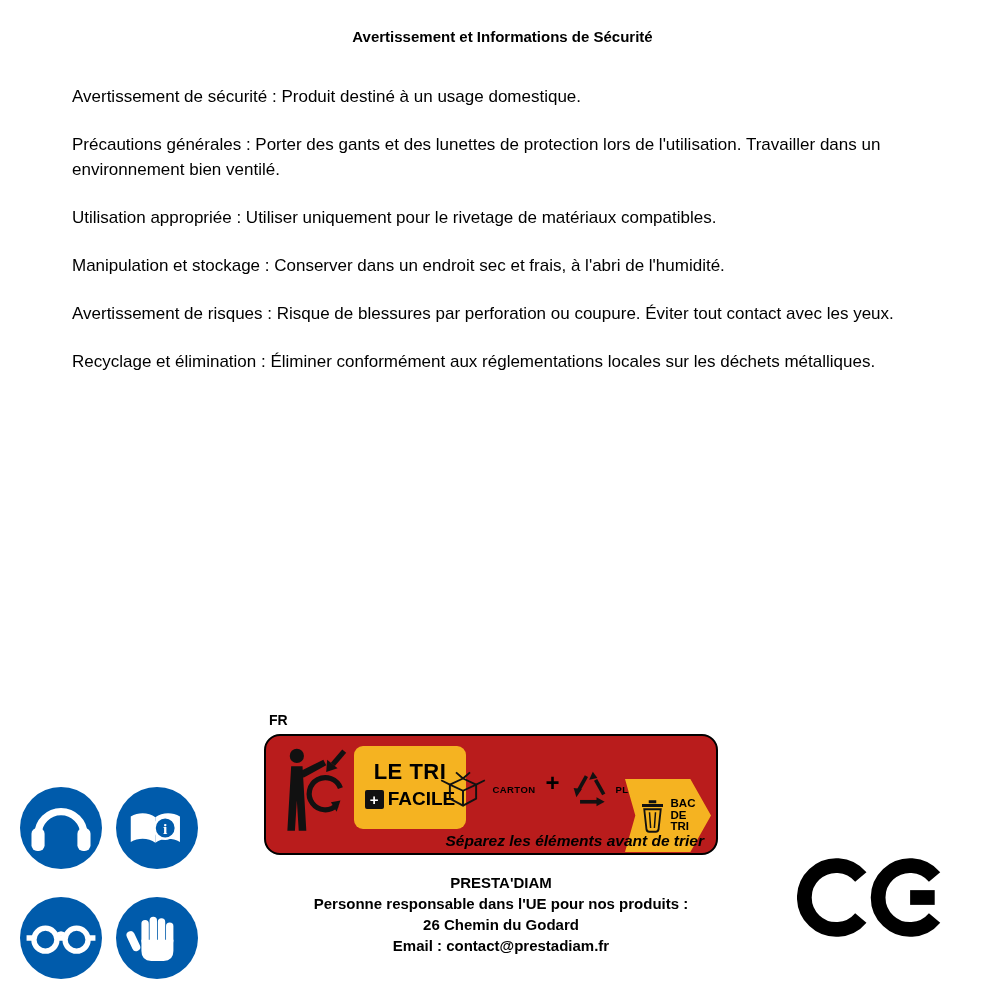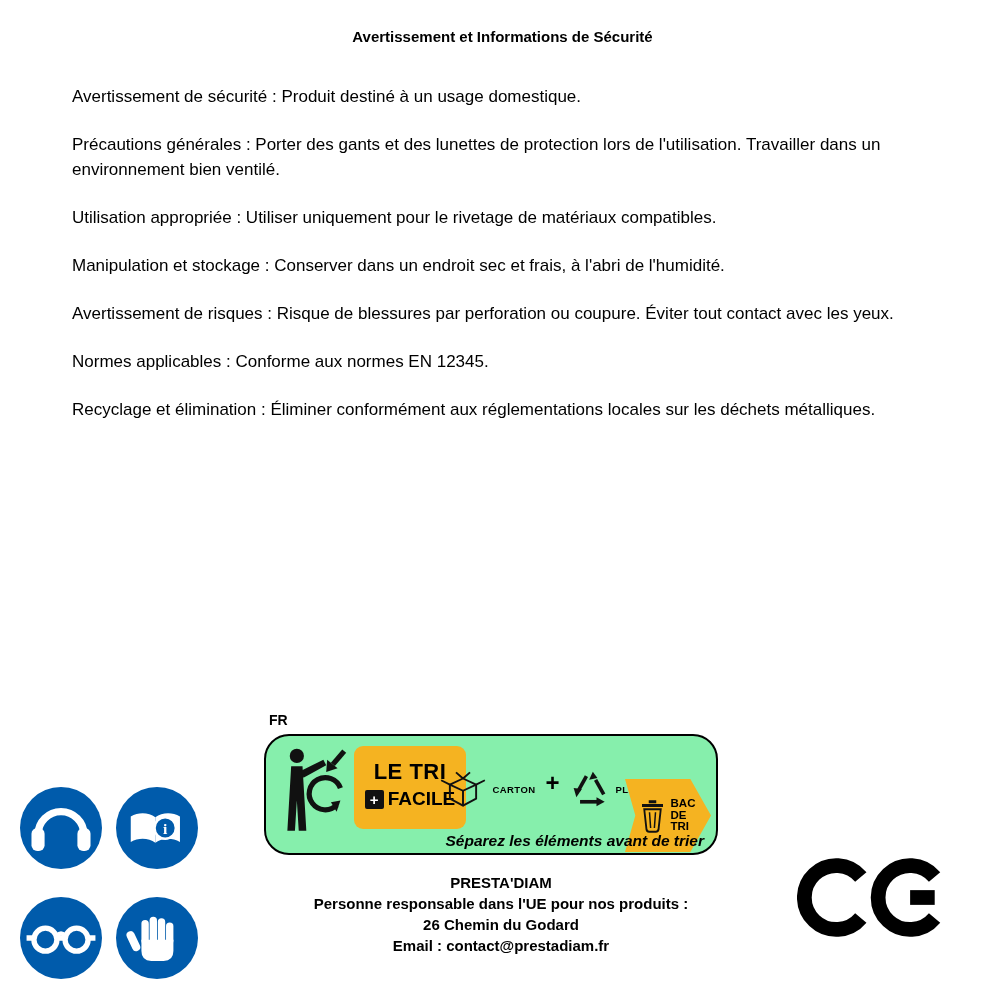--- a/index.html
+++ b/index.html
@@ -11,21 +11,21 @@
   .body-text p{margin:0 0 23px 0;}
 
   
   .pictos{position:absolute;left:20px;top:787px;display:grid;grid-template-columns:82px 82px;gap:28px 14px;}
   .picto{width:82px;height:82px;}
   .picto svg{width:100%;height:100%;display:block;}
 
   
   .fr-label{position:absolute;left:269px;top:712px;font-weight:bold;font-size:14px;}
   .tri-banner{position:absolute;left:264px;top:734px;width:454px;height:121px;border:2px solid #000;
-              border-radius:25px;background:#86efac;box-sizing:border-box;}
+              border-radius:16px;background:#b91c1c;box-sizing:border-box;}
   .triman{position:absolute;left:10px;top:8px;width:72px;height:92px;}
   .triman svg{width:100%;height:100%;}
   .yellow-box{position:absolute;left:88px;top:10px;width:112px;height:83px;background:var(--tri-yellow,#F5B321);
               border-radius:9px;padding-top:13px;box-sizing:border-box;text-align:center;}
   .letri{font-size:22px;font-weight:800;letter-spacing:.5px;}
   .facile-row{display:flex;align-items:center;justify-content:center;gap:4px;margin-top:3px;}
   .plus-square{display:inline-flex;width:19px;height:19px;background:#111;color:#fff;font-weight:bold;
                font-size:15px;align-items:center;justify-content:center;border-radius:2px;}
   .facile{font-size:19px;font-weight:800;}
   .materials{position:absolute;left:206px;top:14px;width:164px;height:78px;display:flex;align-items:center;justify-content:center;gap:10px;}
@@ -52,21 +52,20 @@
 <div class="page">
 
   <h1 class="title">Avertissement et Informations de Sécurité</h1>
 
   <div class="body-text">
     <p>Avertissement de sécurité : Produit destiné à un usage domestique.</p>
     <p>Précautions générales : Porter des gants et des lunettes de protection lors de l'utilisation. Travailler dans un environnement bien ventilé.</p>
     <p>Utilisation appropriée : Utiliser uniquement pour le rivetage de matériaux compatibles.</p>
     <p>Manipulation et stockage : Conserver dans un endroit sec et frais, à l'abri de l'humidité.</p>
     <p>Avertissement de risques : Risque de blessures par perforation ou coupure. Éviter tout contact avec les yeux.</p>
-    <p>Normes applicables : Conforme aux normes EN 12345.</p>
     <p>Recyclage et élimination : Éliminer conformément aux réglementations locales sur les déchets métalliques.</p>
   </div>
 
   <div class="pictos">
     <div class="picto">
       <svg viewBox="0 0 100 100">
         <circle cx="50" cy="50" r="50" style="fill:var(--picto-blue,#005BAB)"></circle>
         <path d="M22 58 A28 28 0 1 1 78 58" fill="none" stroke="#fff" stroke-width="9"></path>
         <rect x="14" y="50" width="16" height="28" rx="7" fill="#fff"></rect>
         <rect x="70" y="50" width="16" height="28" rx="7" fill="#fff"></rect>

